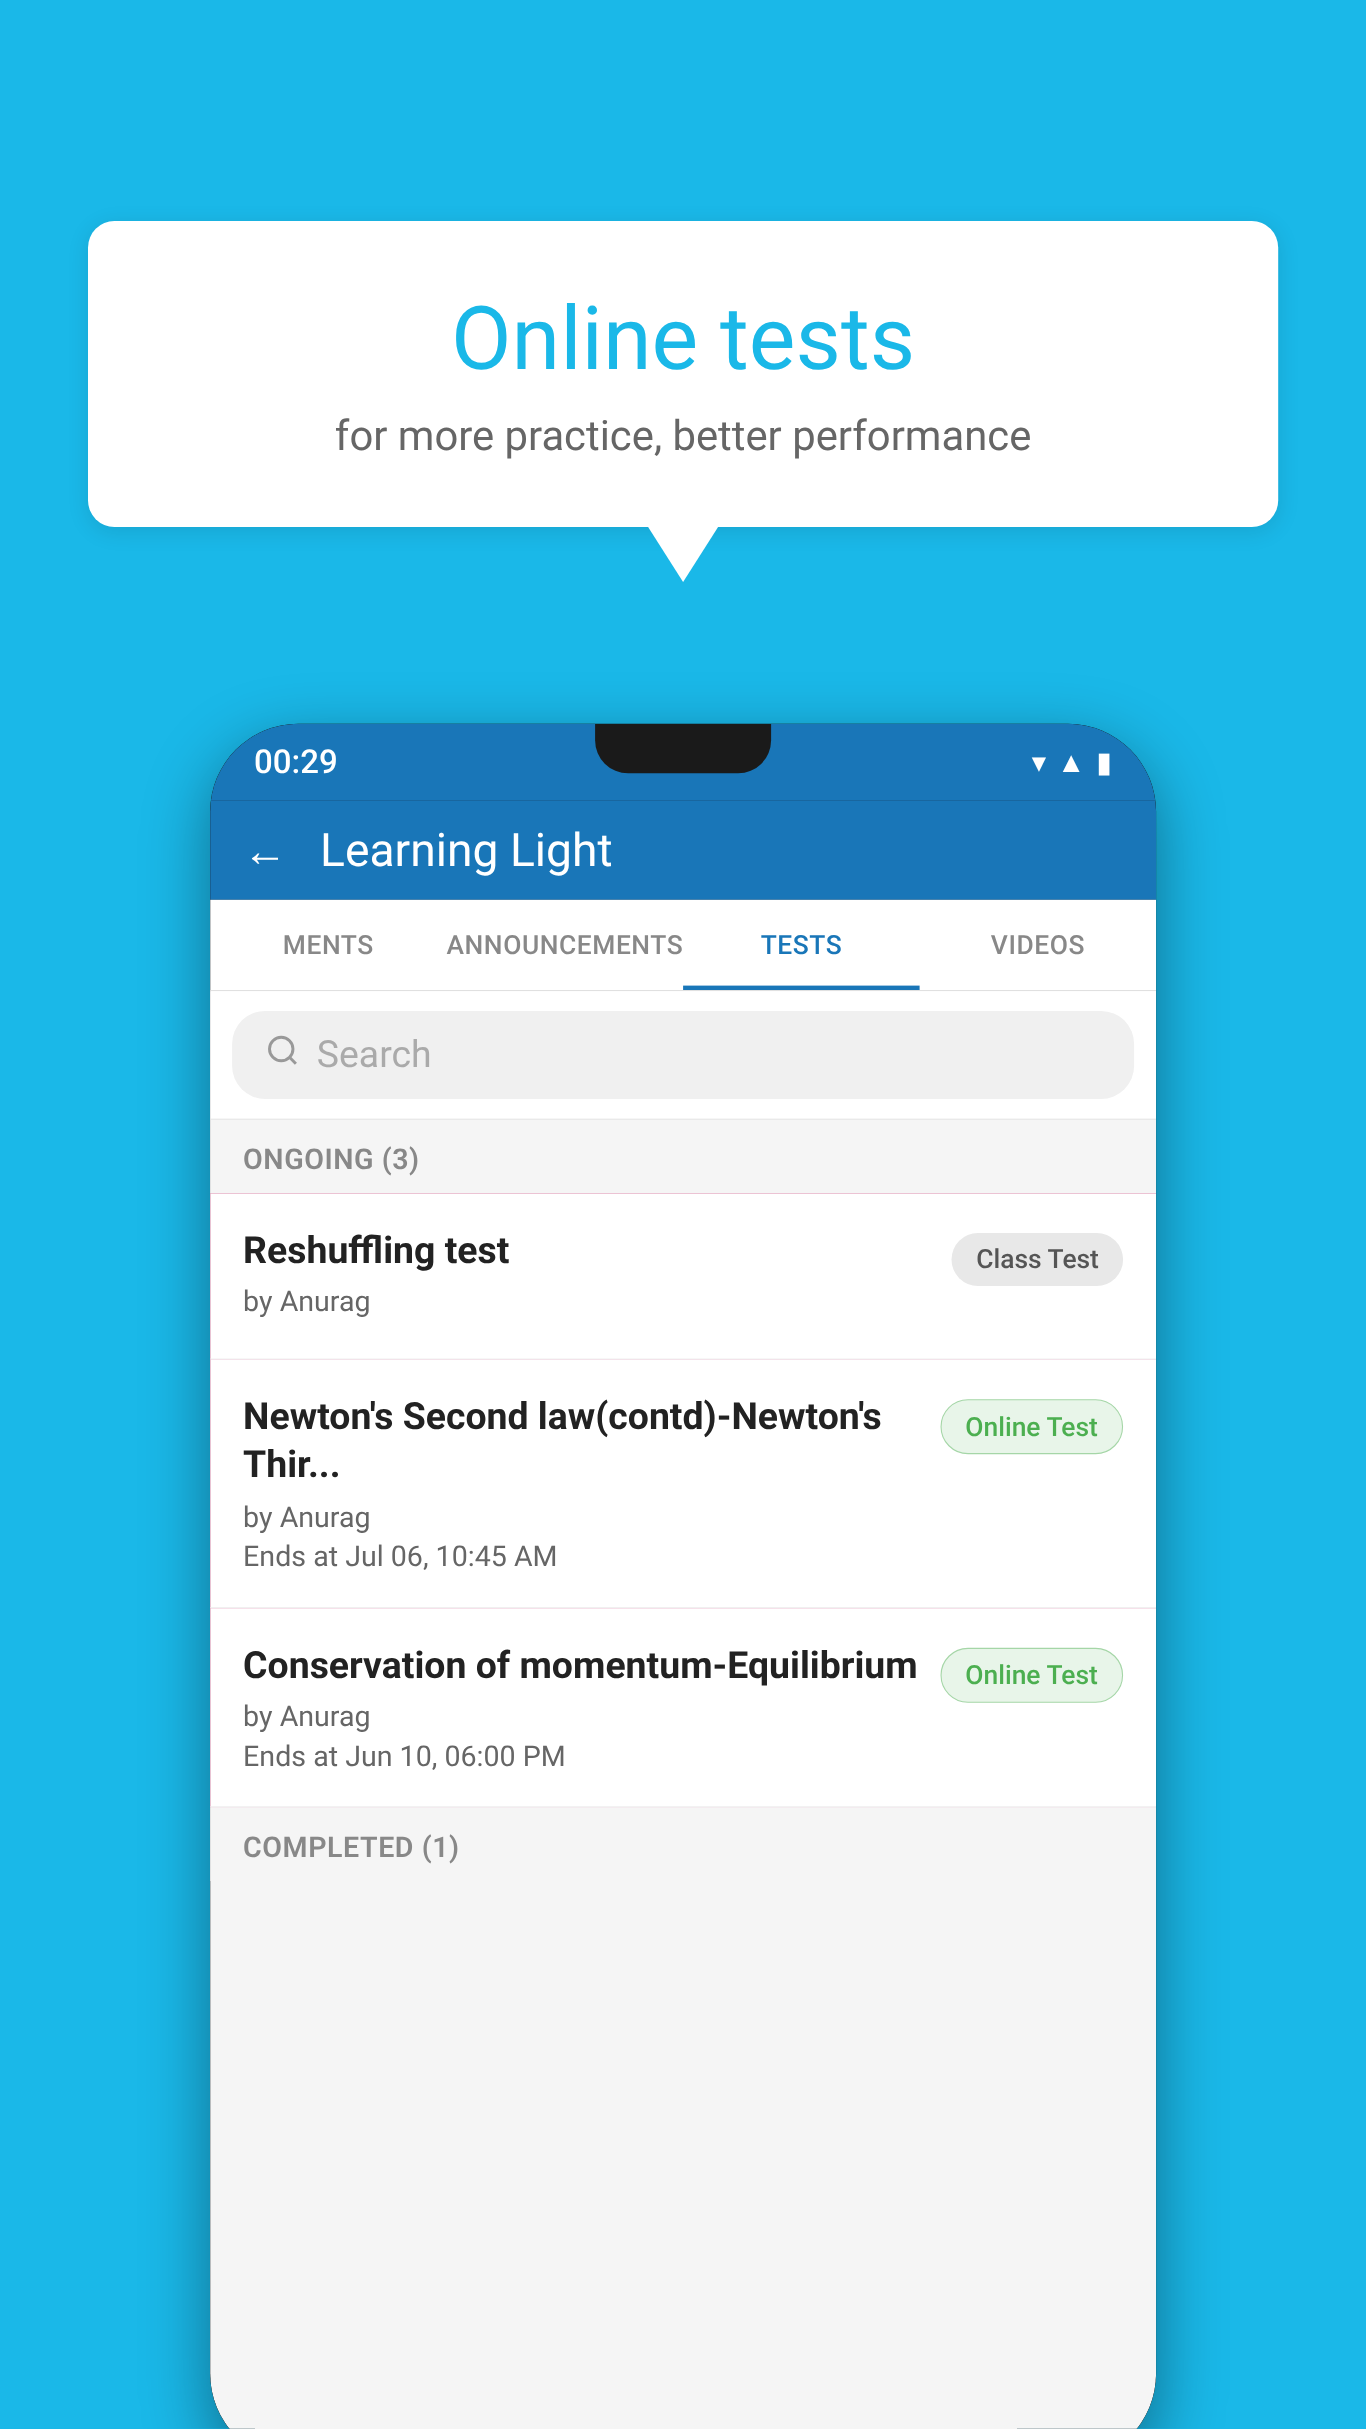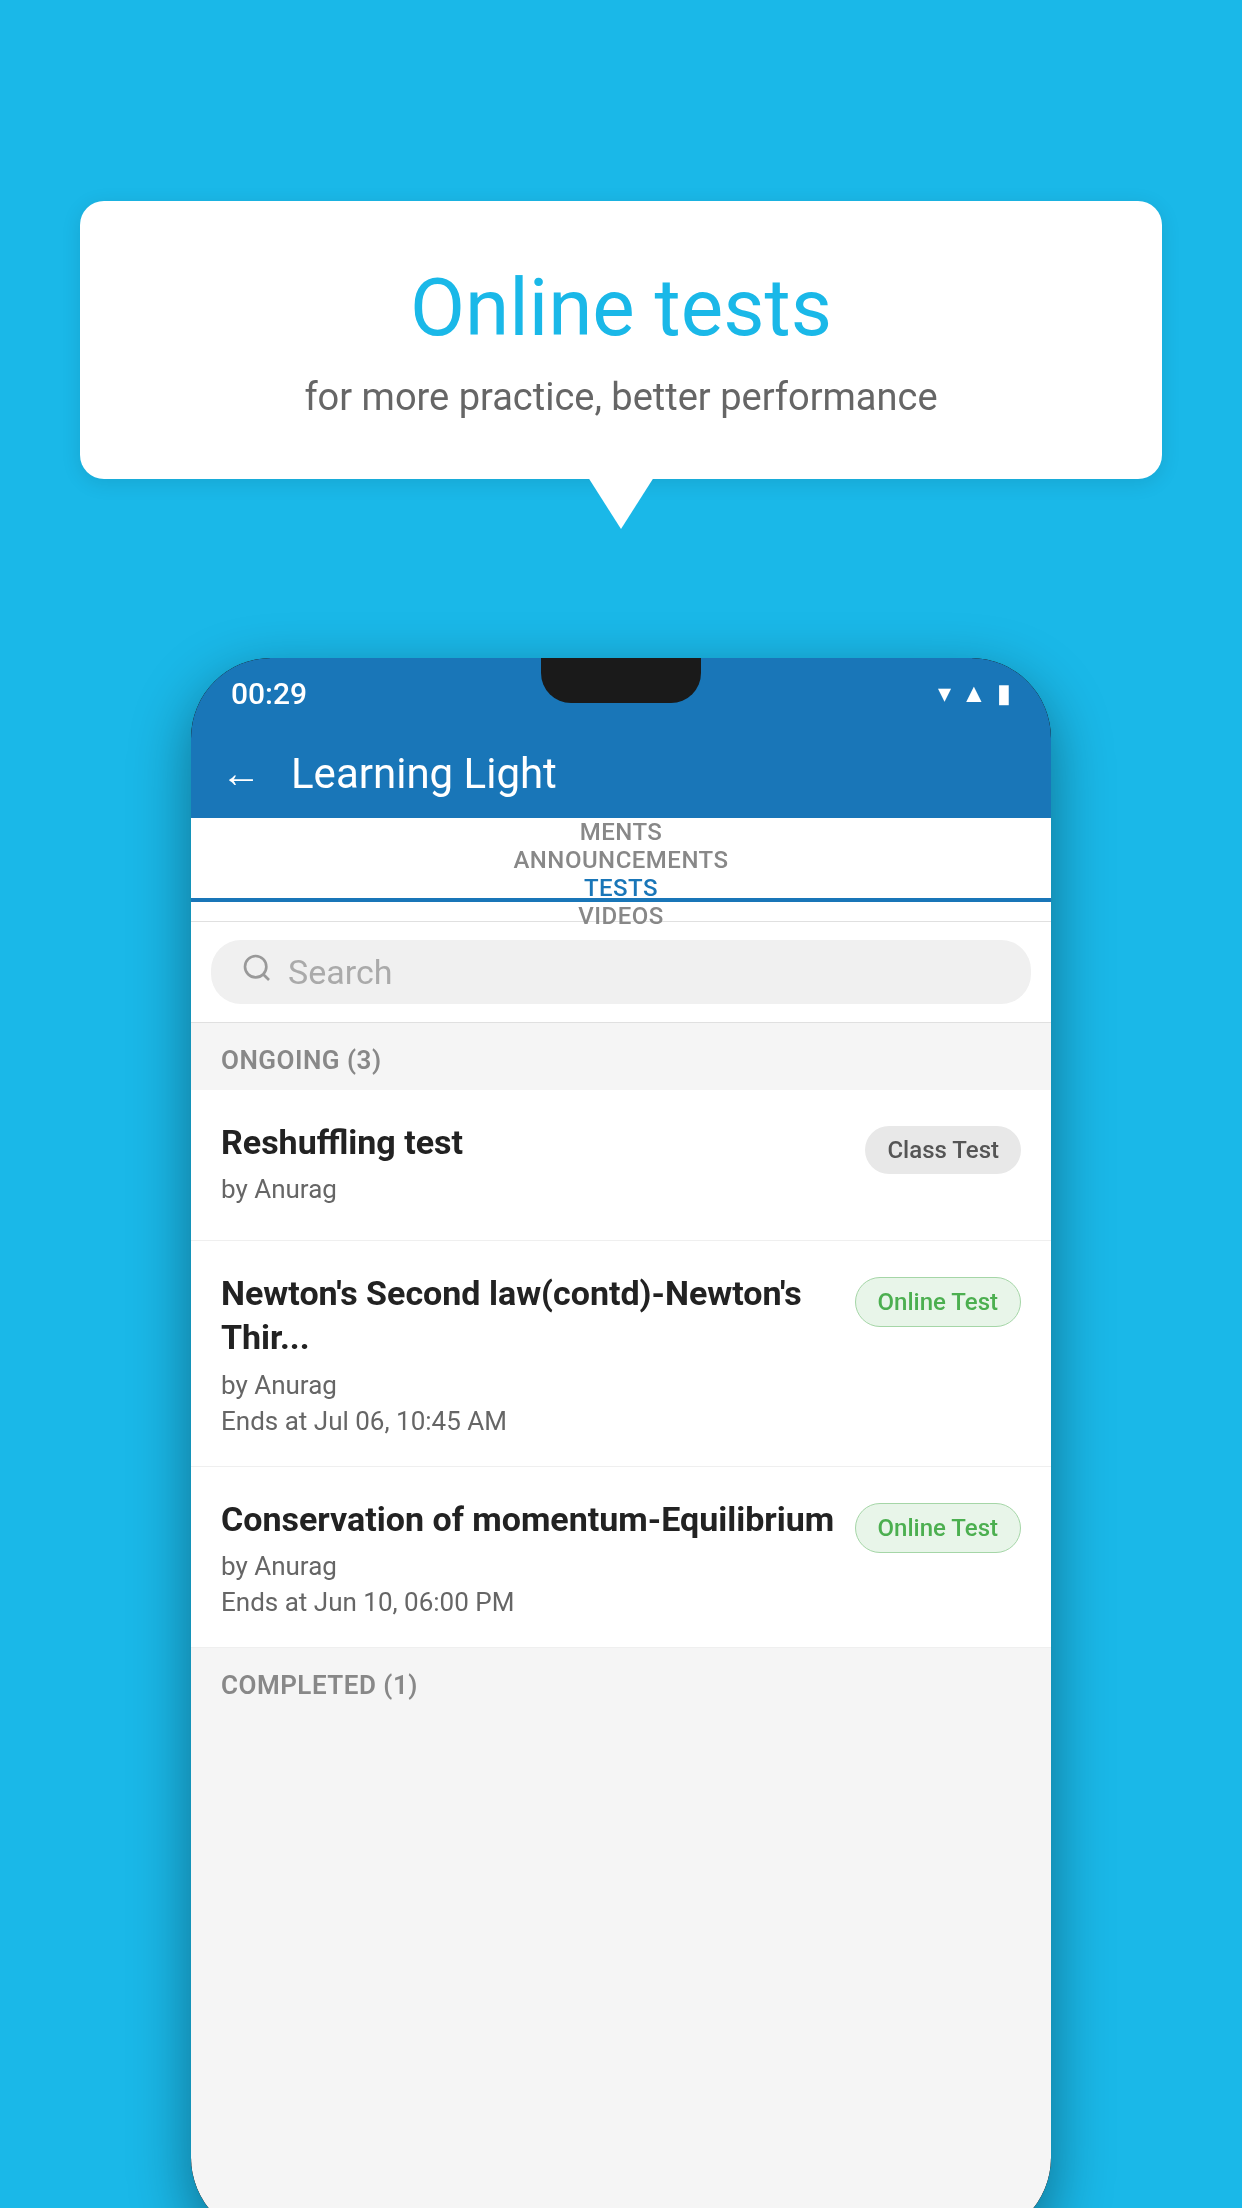--- a/index.html
+++ b/index.html
@@ -131,22 +131,21 @@
       color: white;
       font-size: 42px;
       font-weight: 400;
     }
 
     
     .tab-bar {
       background: white;
       display: flex;
       border-bottom: 1px solid #e0e0e0;
-      height: 104px;
-      flex-direction: column;
+      height: 83px;
     }
 
     .tab-item {
       flex: 1;
       display: flex;
       align-items: center;
       justify-content: center;
       font-size: 24px;
       color: #888;
       font-weight: 500;
@@ -180,21 +179,21 @@
     
     .search-bar-container {
       background: white;
       padding: 18px 20px;
       border-bottom: 1px solid #e0e0e0;
     }
 
     .search-bar {
       background: #f0f0f0;
       border-radius: 30px;
-      height: 64px;
+      height: 80px;
       display: flex;
       align-items: center;
       padding: 0 30px;
       gap: 15px;
     }
 
     .search-icon-svg {
       color: #999;
       font-size: 32px;
     }

